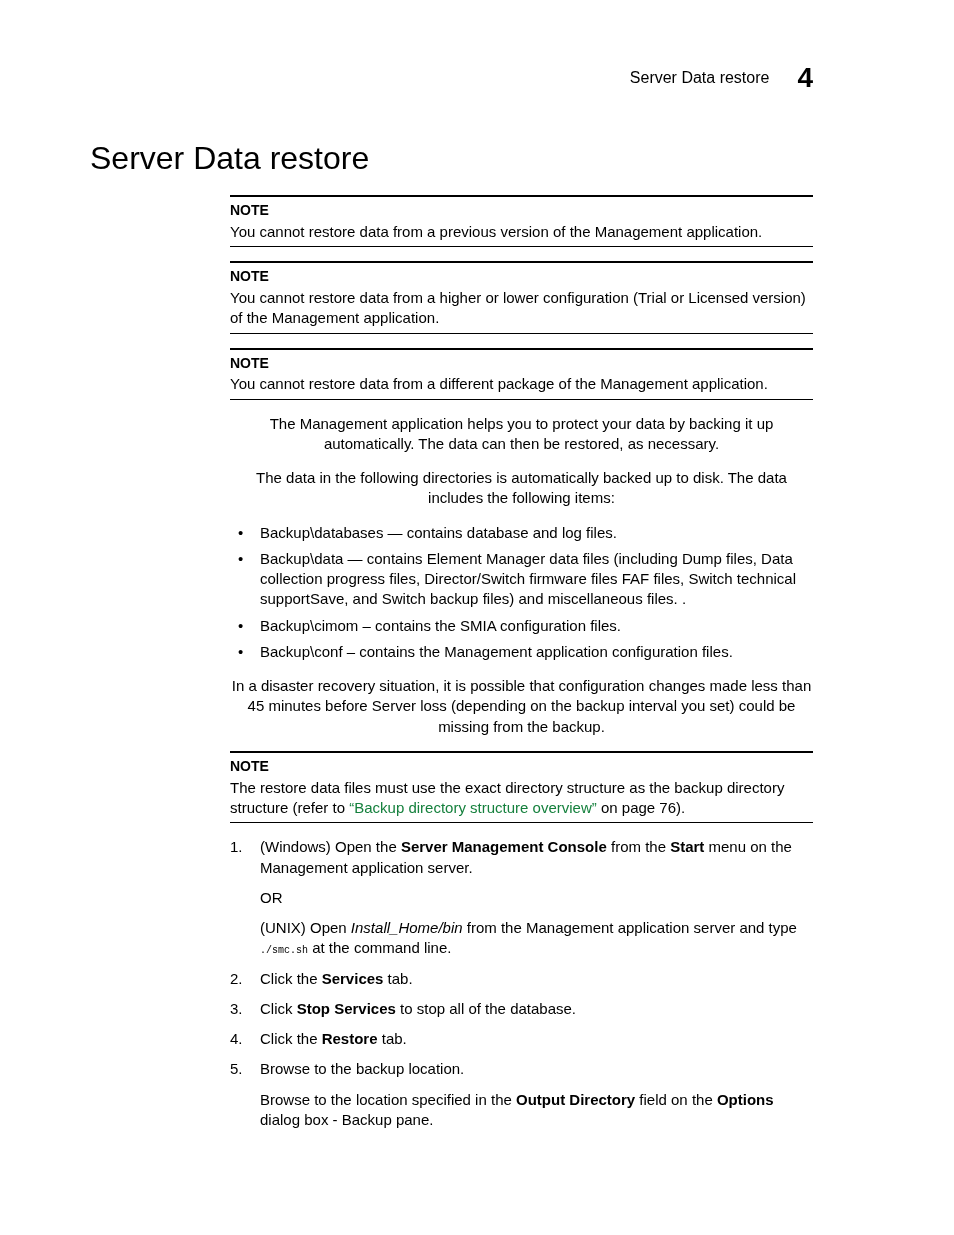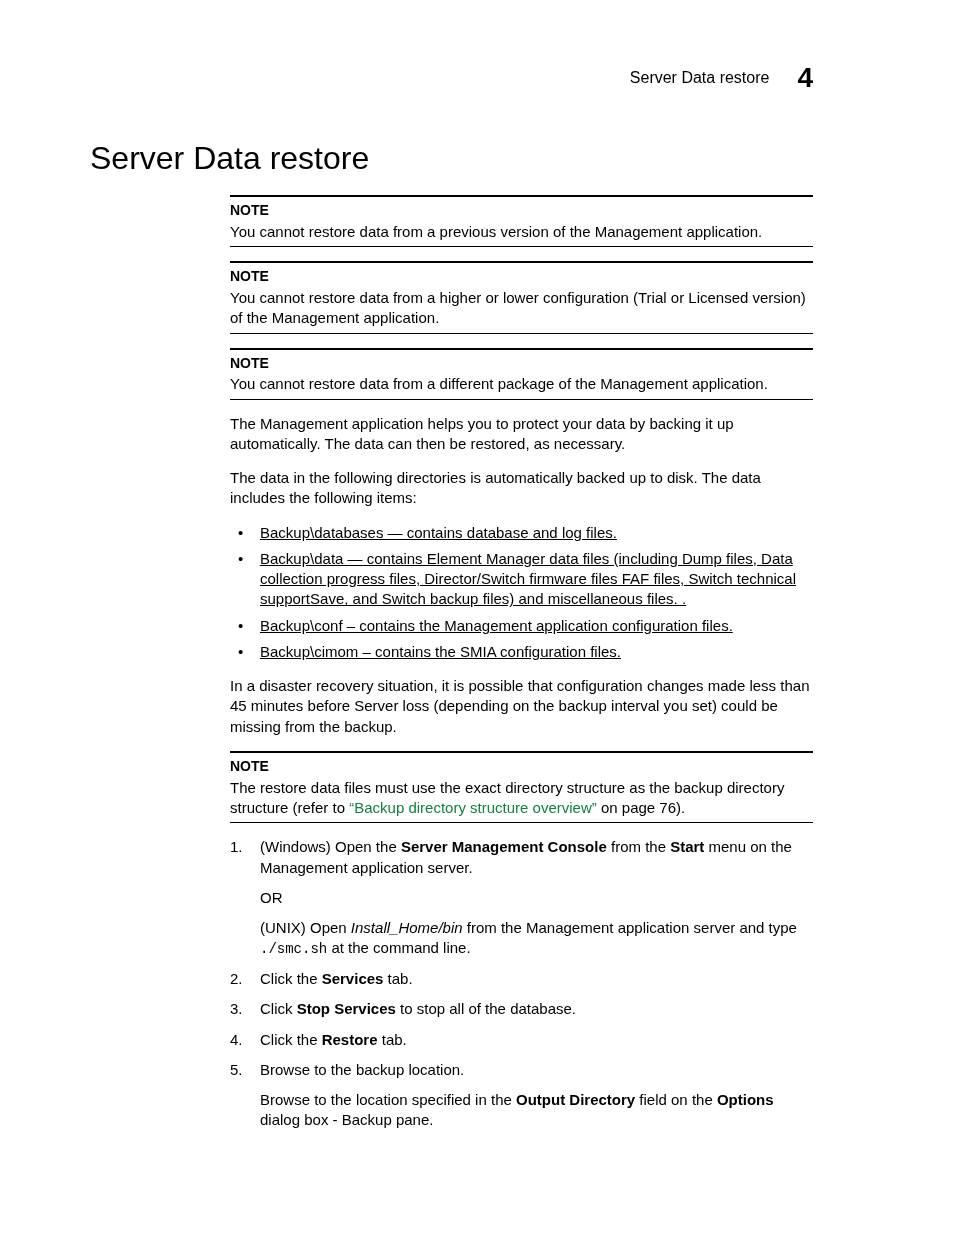--- a/index.html
+++ b/index.html
@@ -59,26 +59,26 @@
   .note-text {
     margin: 2px 0 4px 0;
   }
   .note-rule-bot {
     border-top: 1px solid #000;
     height: 0;
     margin-top: 4px;
   }
   .para {
     margin: 14px 0;
+    text-align: center;
   }
   ul.bullets {
     list-style: none;
     padding: 0;
     margin: 8px 0 8px 0;
-    text-decoration: underline;
   }
   ul.bullets > li {
     position: relative;
     padding-left: 30px;
     margin: 6px 0;
   }
   ul.bullets > li::before {
     content: "•";
     position: absolute;
     left: 8px;
@@ -111,21 +111,21 @@
     content: counter(step) ".";
     position: absolute;
     left: 0;
     top: 0;
   }
   .step-sub {
     margin-top: 10px;
   }
   .mono {
     font-family: "Courier New", Courier, monospace;
-    font-size: 14px;
+    font-size: 10px;
   }
   .ital { font-style: italic; }
   b { font-weight: bold; }
 </style>
 </head>
 <body>
 
 <div class="page">
 
   <div class="runhead">
@@ -157,22 +157,22 @@
       <div class="note-text">You cannot restore data from a different package of the Management application.</div>
       <div class="note-rule-bot"></div>
     </div>
 
     <div class="para">The Management application helps you to protect your data by backing it up automatically. The data can then be restored, as necessary.</div>
     <div class="para">The data in the following directories is automatically backed up to disk. The data includes the following items:</div>
 
     <ul class="bullets">
       <li>Backup\databases — contains database and log files.</li>
       <li>Backup\data — contains Element Manager data files (including Dump files, Data collection progress files, Director/Switch firmware files FAF files, Switch technical supportSave, and Switch backup files) and miscellaneous files. .</li>
+      <li>Backup\cimom – contains the SMIA configuration files.</li>
       <li>Backup\conf – contains the Management application configuration files.</li>
-      <li>Backup\cimom – contains the SMIA configuration files.</li>
     </ul>
 
     <div class="para">In a disaster recovery situation, it is possible that configuration changes made less than 45 minutes before Server loss (depending on the backup interval you set) could be missing from the backup.</div>
 
 
     <div class="note-block">
       <div class="note-rule-top"></div>
       <div class="note-label">NOTE</div>
       <div class="note-text">
         <span>The restore data files must use the exact directory structure as the backup directory structure (refer to </span><span class="link">“Backup directory structure overview”</span><span> on page 76).</span>

